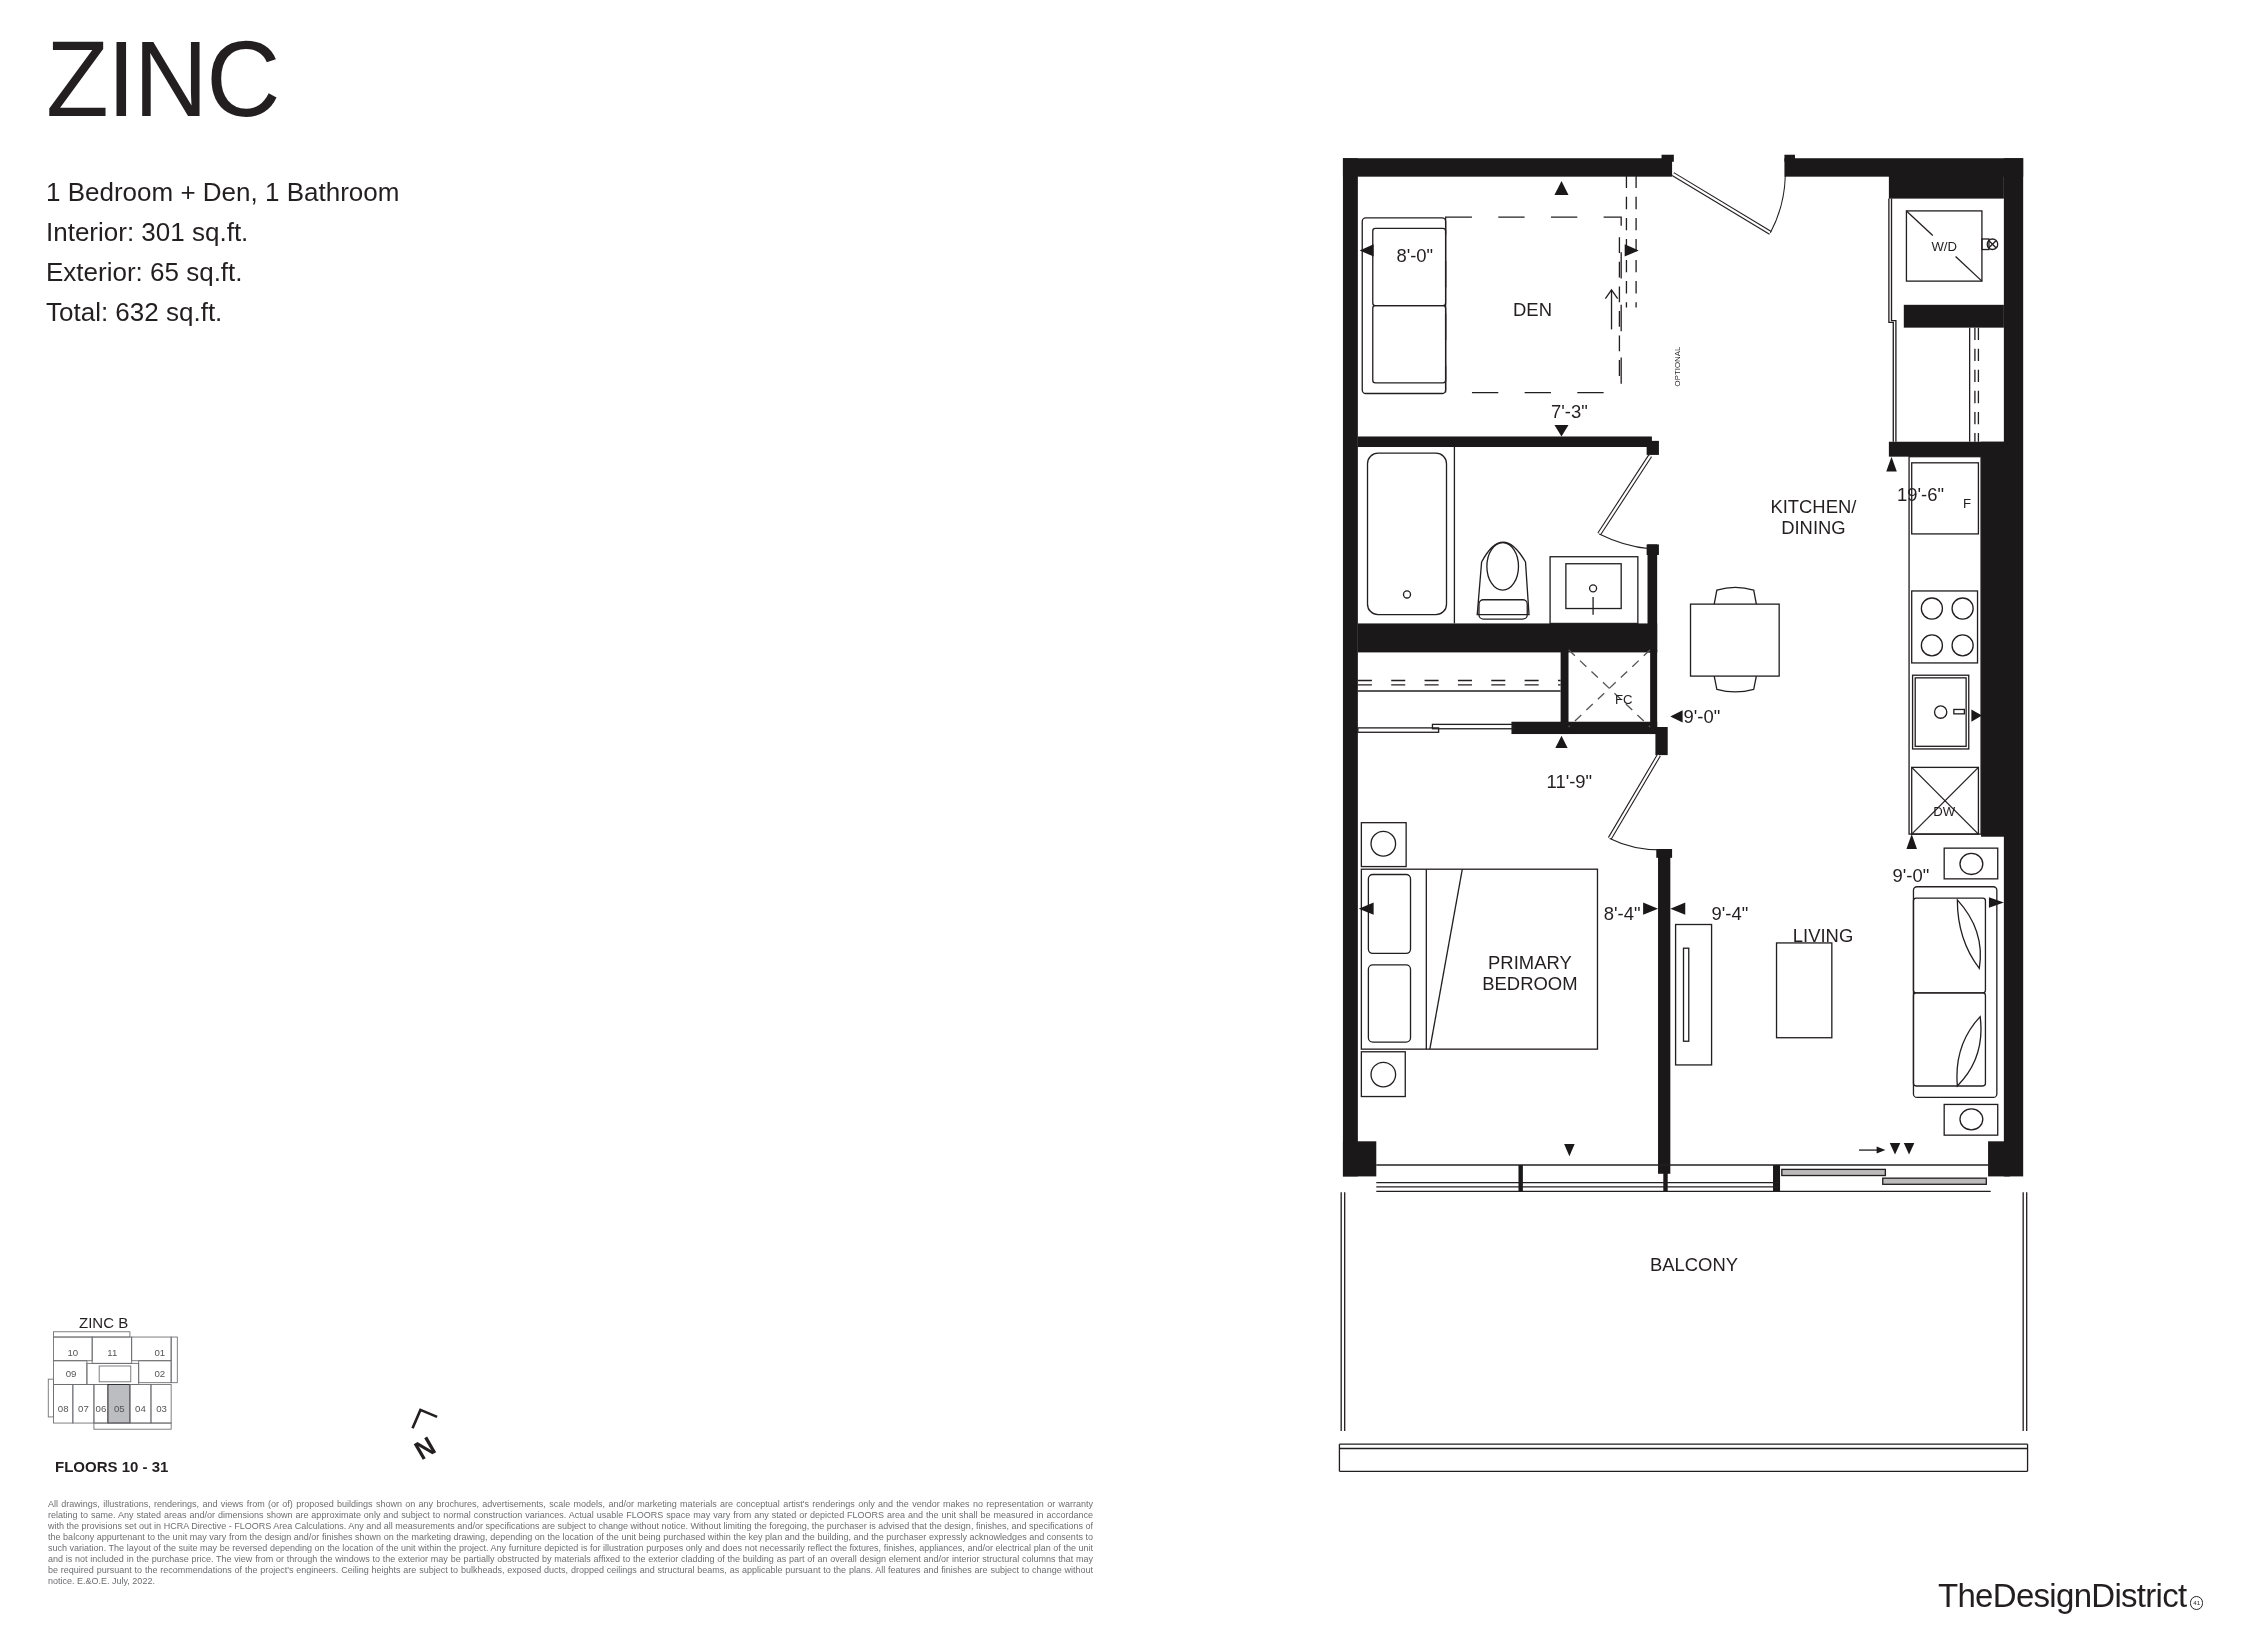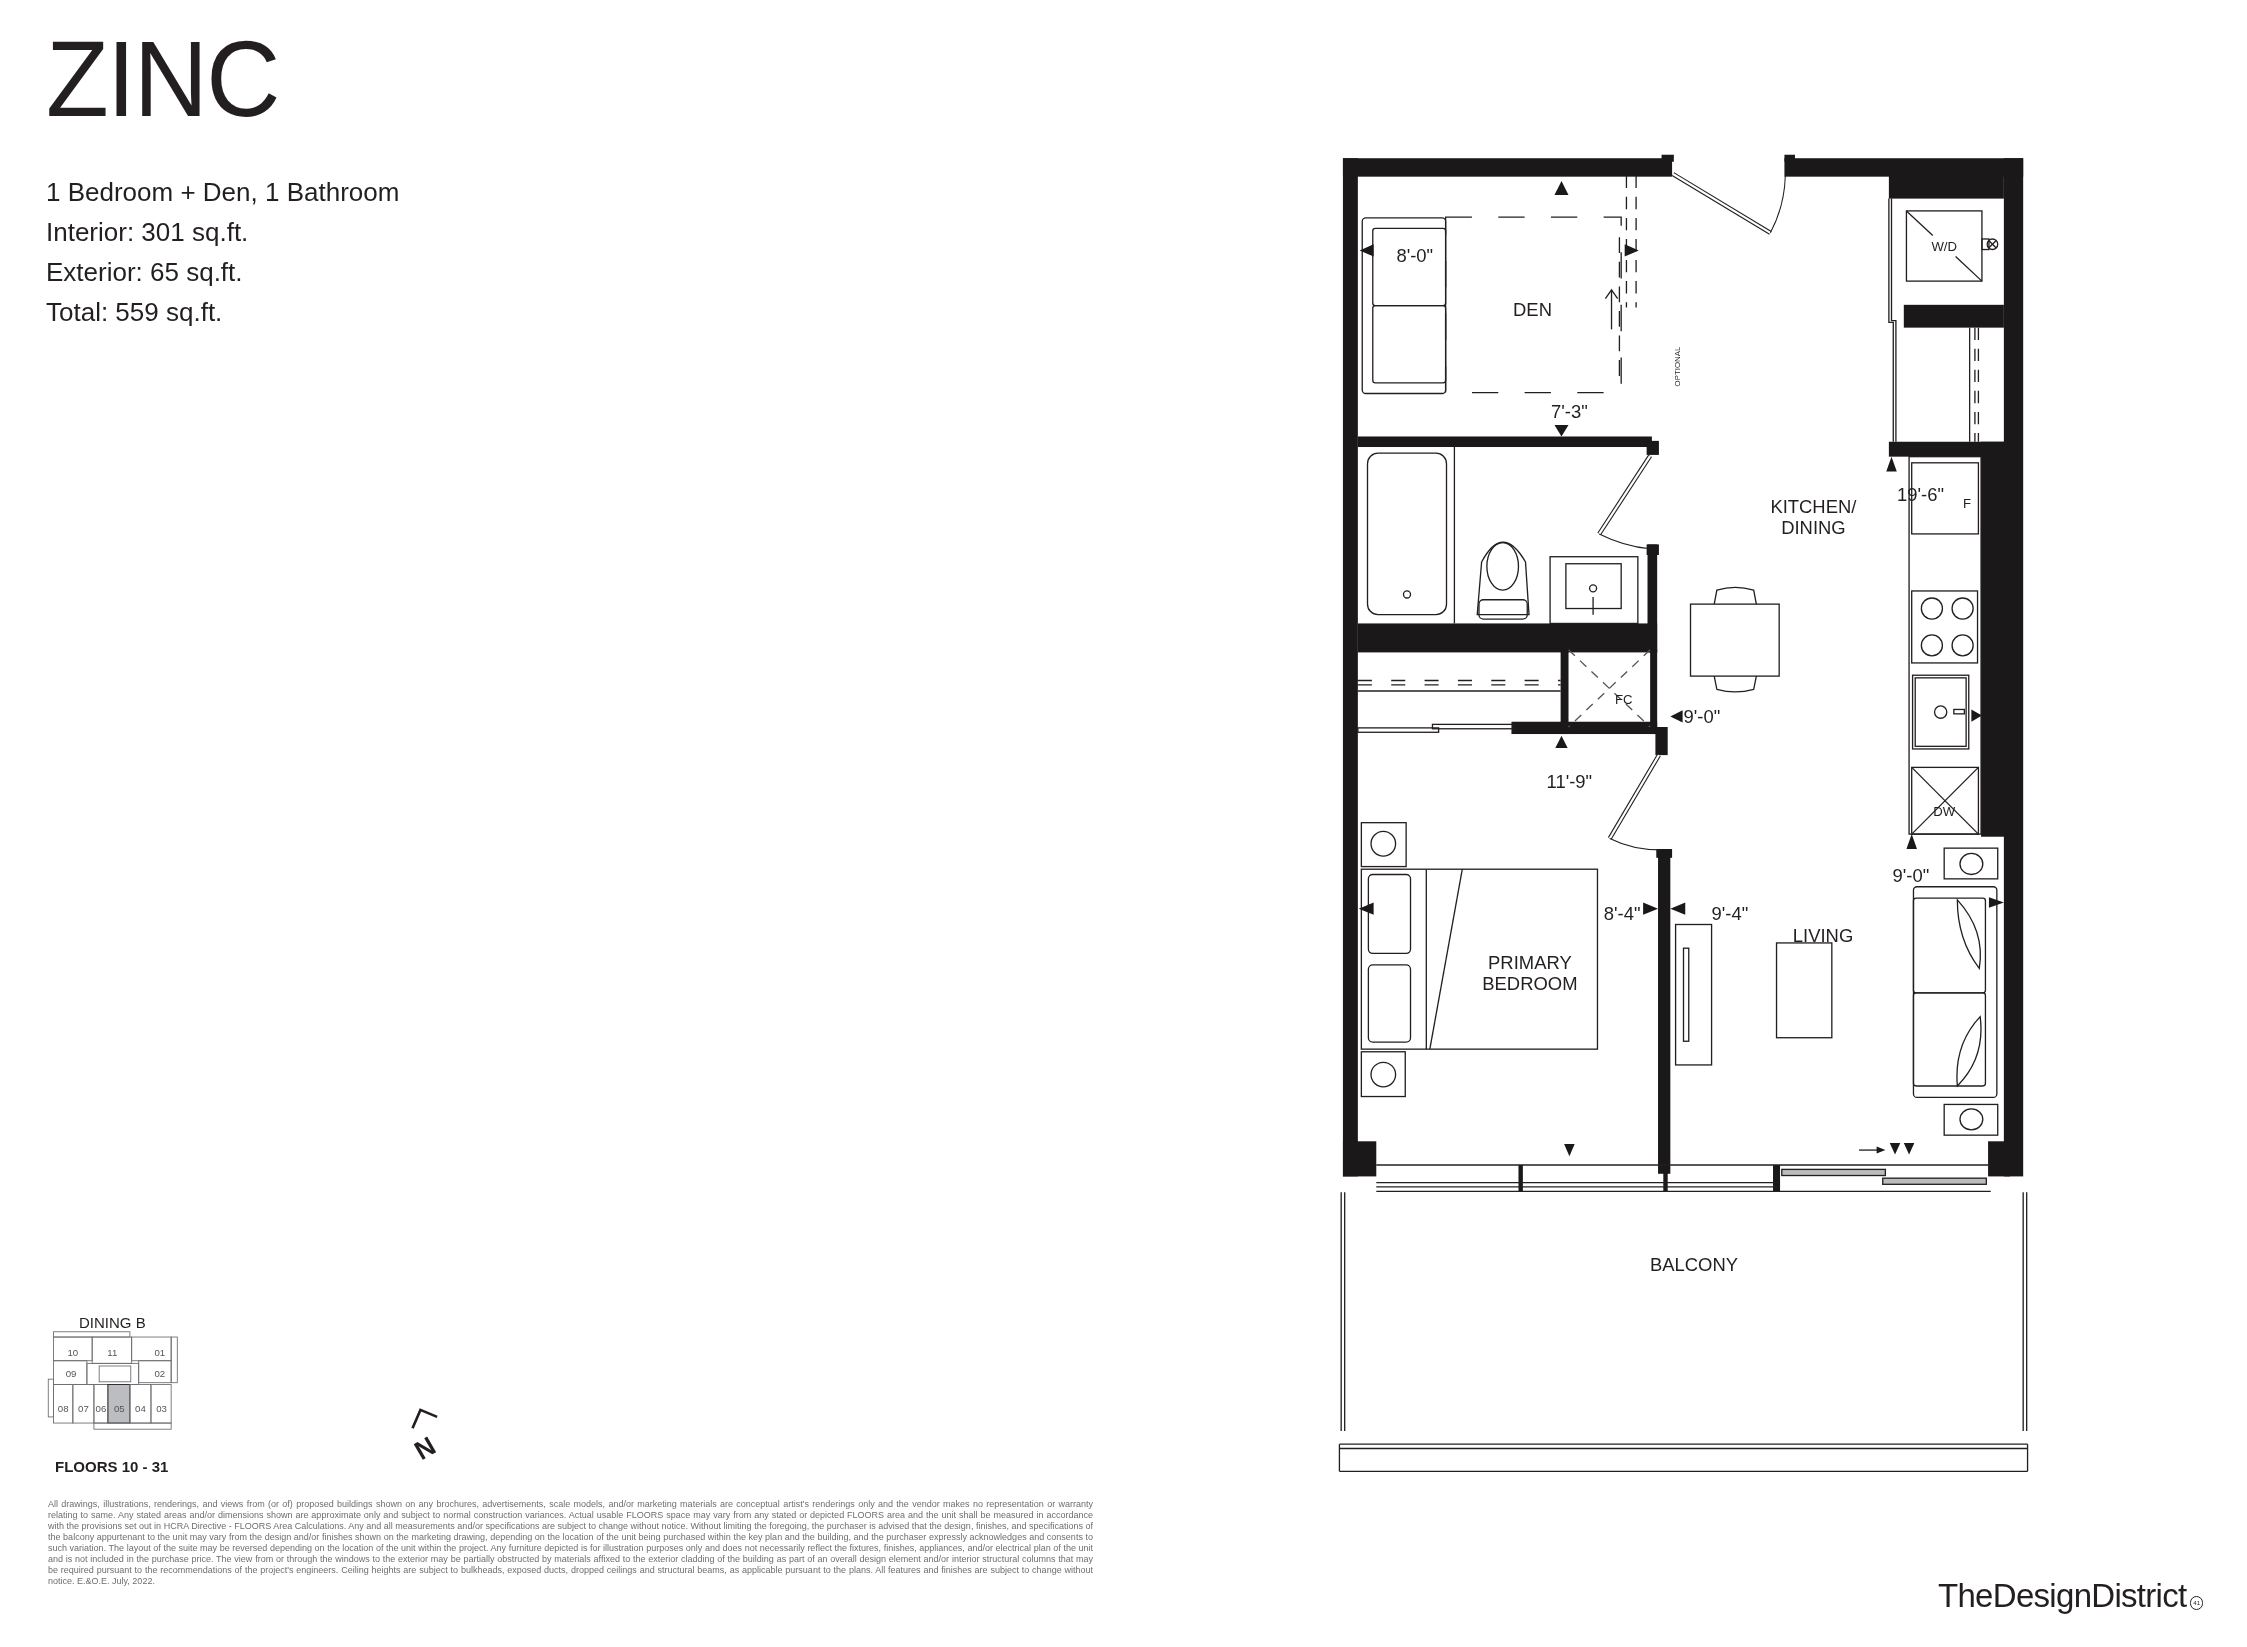--- a/index.html
+++ b/index.html
@@ -22,21 +22,21 @@
   .kp { font-size: 11px; fill: #555; }
 </style>
 </head>
 <body>
 
 <div class="abs title">ZINC</div>
 <div class="abs specs">
   <div>1 Bedroom + Den, 1 Bathroom</div>
   <div>Interior: 301 sq.ft.</div>
   <div>Exterior: 65 sq.ft.</div>
-  <div>Total: 559 sq.ft.</div>
+  <div>Total: 632 sq.ft.</div>
 </div>
 
 <svg class="plan" width="2247" height="1648" viewBox="0 0 2560 1877">
   <g fill="#1a1818">
 
     <rect x="1530" y="180" width="375" height="21"></rect>
     <rect x="1893" y="176" width="14" height="8"></rect>
     <rect x="2033" y="180" width="272" height="21"></rect>
     <rect x="2033" y="176" width="12" height="8"></rect>
 
@@ -273,21 +273,21 @@
   <text class="kp" x="136" y="1608" text-anchor="middle">05</text>
   <text class="kp" x="160" y="1608" text-anchor="middle">04</text>
   <text class="kp" x="184" y="1608" text-anchor="middle">03</text>
 
   <g>
     <path d="M470 1627 L479 1606 L498 1614" fill="none" stroke="#231f20" stroke-width="3"></path>
     <text x="0" y="0" font-size="30" font-weight="700" transform="translate(480,1664) rotate(-30)">N</text>
   </g>
 </svg>
 
-<div class="abs tower">DINING B</div>
+<div class="abs tower">ZINC B</div>
 <div class="abs floors">FLOORS 10 - 31</div>
 
 <div class="abs disclaimer">All drawings, illustrations, renderings, and views from (or of) proposed buildings shown on any brochures, advertisements, scale models, and/or marketing materials are conceptual artist's renderings only and the vendor makes no representation or warranty relating to same. Any stated areas and/or dimensions shown are approximate only and subject to normal construction variances. Actual usable FLOORS space may vary from any stated or depicted FLOORS area and the unit shall be measured in accordance with the provisions set out in HCRA Directive - FLOORS Area Calculations. Any and all measurements and/or specifications are subject to change without notice. Without limiting the foregoing, the purchaser is advised that the design, finishes, and specifications of the balcony appurtenant to the unit may vary from the design and/or finishes shown on the marketing drawing, depending on the location of the unit being purchased within the key plan and the building, and the purchaser expressly acknowledges and consents to such variation. The layout of the suite may be reversed depending on the location of the unit within the project. Any furniture depicted is for illustration purposes only and does not necessarily reflect the fixtures, finishes, appliances, and/or electrical plan of the unit and is not included in the purchase price. The view from or through the windows to the exterior may be partially obstructed by materials affixed to the exterior cladding of the building as part of an overall design element and/or interior structural columns that may be required pursuant to the recommendations of the project's engineers. Ceiling heights are subject to bulkheads, exposed ducts, dropped ceilings and structural beams, as applicable pursuant to the plans. All features and finishes are subject to change without notice. E.&amp;O.E. July, 2022.</div>
 
 <div class="abs logo">
   <span>TheDesignDistrict</span><span class="reg">41</span>
 </div>
 
 
 </body></html>

